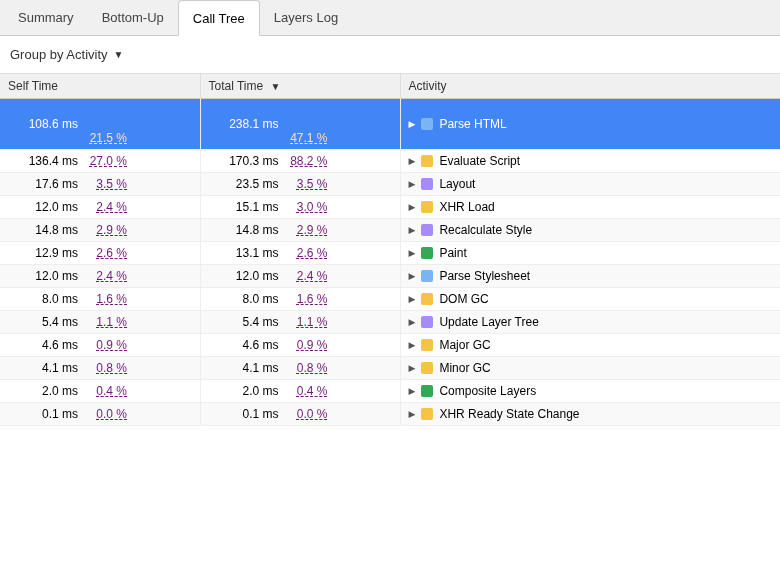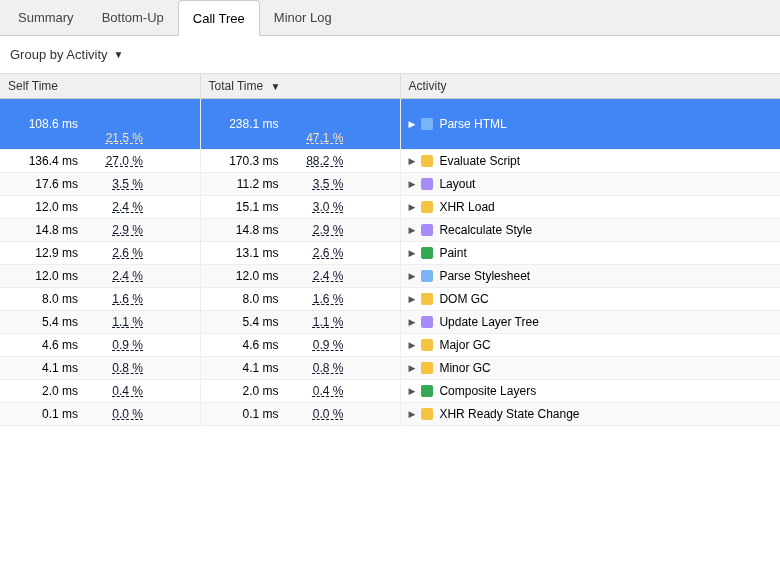--- a/index.html
+++ b/index.html
@@ -113,21 +113,21 @@
     td:last-child { border-right: none; }
     .time-val {
       min-width: 70px;
       text-align: right;
       display: inline-block;
     }
     .pct {
       min-width: 45px;
       text-align: right;
       display: inline-block;
-      color: #0f172a;
+      color: #701a75;
       text-decoration: underline;
       text-decoration-style: dashed;
     }
     tr.selected .pct { color: #ffe0b2; margin-top: 28px; }
 
     
     .activity-cell {
       display: flex;
       align-items: center;
       gap: 6px;
@@ -146,31 +146,31 @@
       flex-shrink: 0;
     }
     .activity-name {
       font-size: 12px;
     }
 
     
     .time-cell {
       display: flex;
       align-items: center;
-      gap: 20px;
+      gap: 4px;
     }
   </style>
 </head>
 <body>
 
 <div class="tab-bar">
   <div class="tab">Summary</div>
   <div class="tab">Bottom-Up</div>
   <div class="tab active">Call Tree</div>
-  <div class="tab">Minor Log</div>
+  <div class="tab">Layers Log</div>
 </div>
 
 <div class="group-bar">
   <span class="group-label">Group by Activity</span>
   <span class="dropdown-arrow">▼</span>
 </div>
 
 <div class="table-container">
   <table>
     <thead>
@@ -232,21 +232,21 @@
         </tr>
         <tr class="alt">
           <td style="width: 200px;">
     <div class="time-cell">
       <span class="time-val">17.6 ms</span>
       <span class="pct" style="">3.5 %</span>
     </div>
           </td>
           <td style="width: 200px;">
     <div class="time-cell">
-      <span class="time-val">11.2 ms</span>
+      <span class="time-val">23.5 ms</span>
       <span class="pct" style="">3.5 %</span>
     </div>
           </td>
           <td>
     <div class="activity-cell">
       <span class="expand-arrow" style="color:#555">▶</span>
       <span class="color-box" style="background:#a78bfa"></span>
       <span class="activity-name">Layout</span>
     </div>
           </td>

